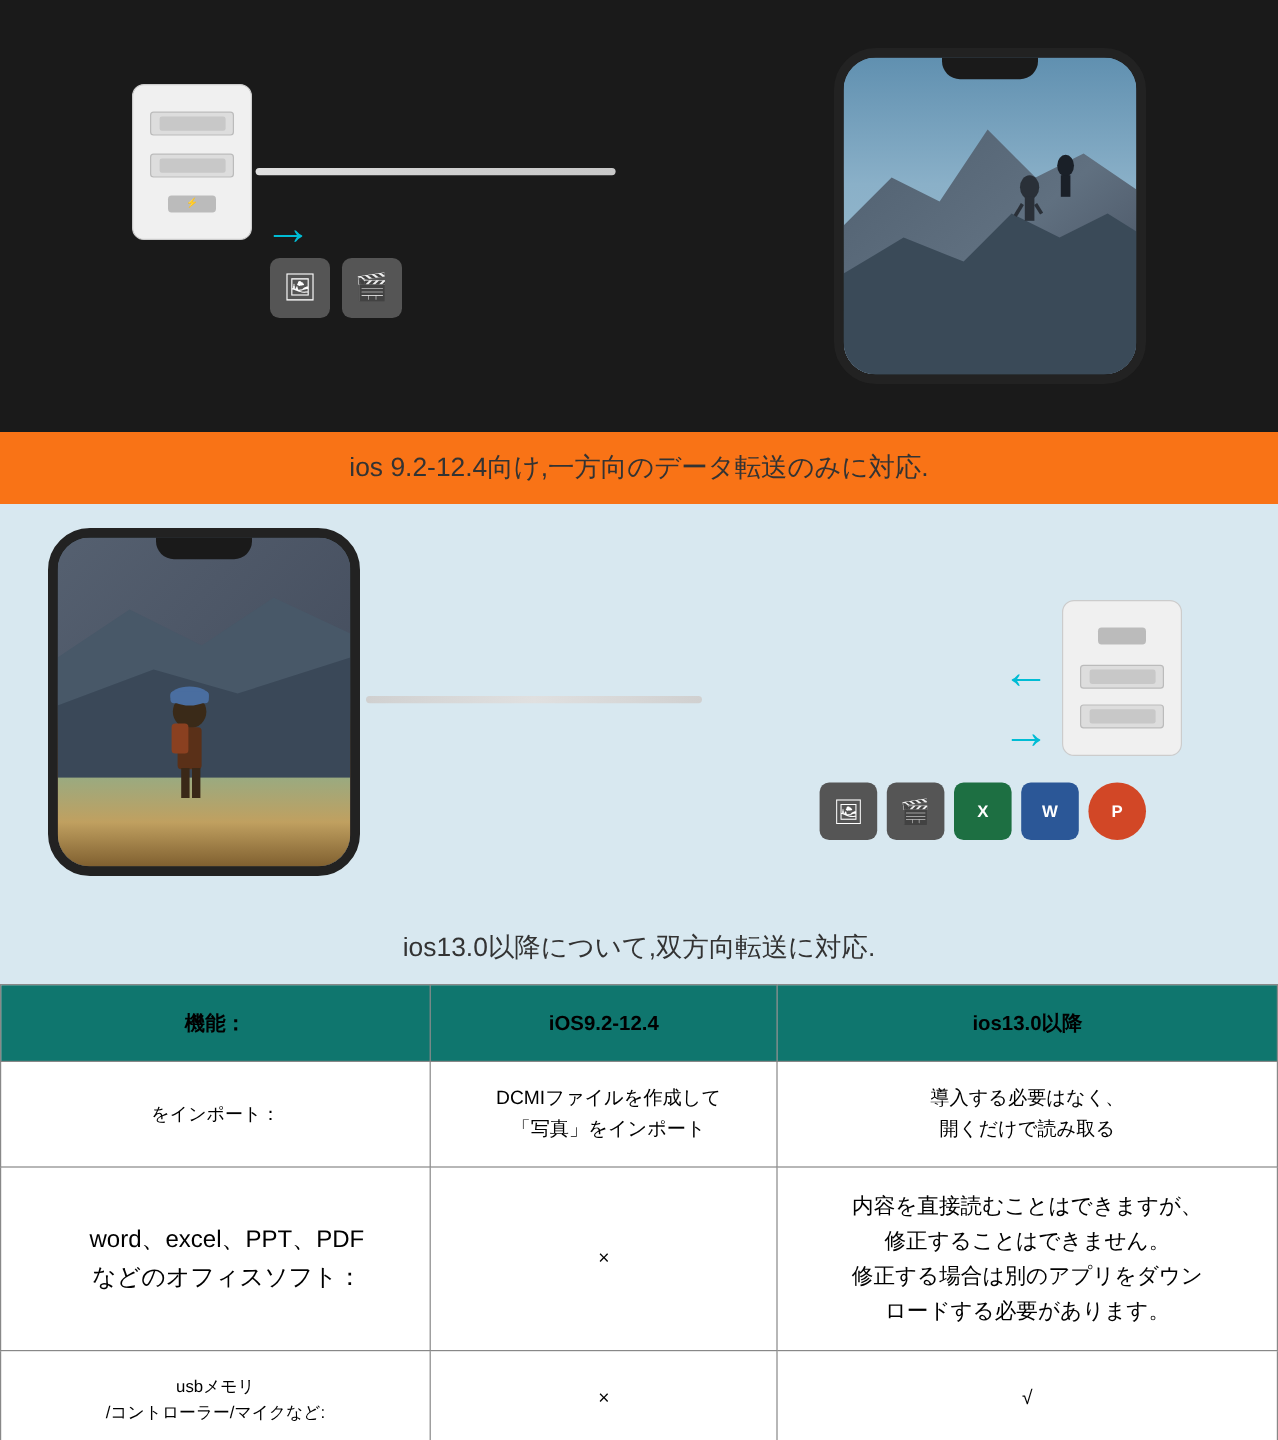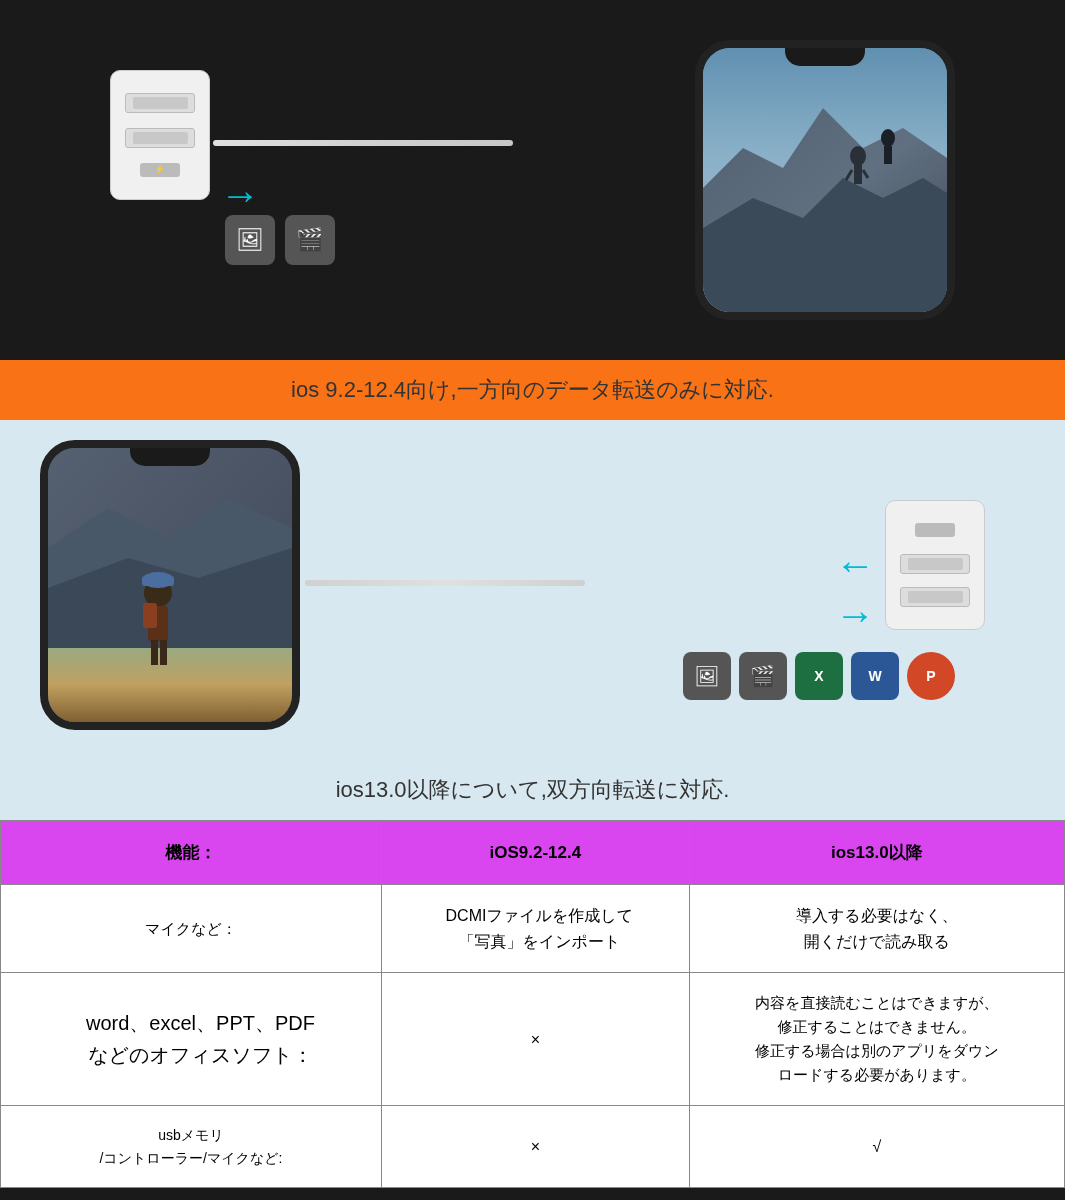--- a/index.html
+++ b/index.html
@@ -382,21 +382,21 @@
     .comparison-table th,
     .comparison-table td {
       border: 1.5px solid #888;
       padding: 18px 12px;
       text-align: center;
       font-size: 16px;
       line-height: 1.6;
     }
 
     .comparison-table thead th {
-      background: #d946ef;
+      background: #0f766e;
       font-weight: bold;
       font-size: 17px;
     }
 
     .comparison-table tbody tr td:first-child {
       background: #ffffff;
       font-weight: normal;
       font-size: 15px;
       text-align: center;
     }
@@ -563,32 +563,32 @@
         <tr>
           <th>機能：</th>
           <th>iOS9.2-12.4</th>
           <th>ios13.0以降</th>
         </tr>
       </thead>
       <tbody>
 
 
         <tr>
-          <td>マイクなど：</td>
+          <td>をインポート：</td>
           <td style="white-space: pre-line; padding-left: 20px;">DCMIファイルを作成して
 「写真」をインポート</td>
           <td style="white-space: pre-line; margin-top: 10px;">導入する必要はなく、
 開くだけで読み取る</td>
         </tr>
 
         <tr>
           <td style="white-space: pre-line; font-size:20px;padding-left:31px;">word、excel、PPT、PDF
 などのオフィスソフト：</td>
           <td>×</td>
-          <td style="font-size:15px; white-space: pre-line; text-align: center;">内容を直接読むことはできますが、
+          <td style="font-size:18px; white-space: pre-line; text-align: center;">内容を直接読むことはできますが、
 修正することはできません。
 修正する場合は別のアプリをダウン
 ロードする必要があります。</td>
         </tr>
 
         <tr>
           <td style="white-space: pre-line; font-size:14px;">usbメモリ
 /コントローラー/マイクなど:</td>
           <td>×</td>
           <td>√</td>

